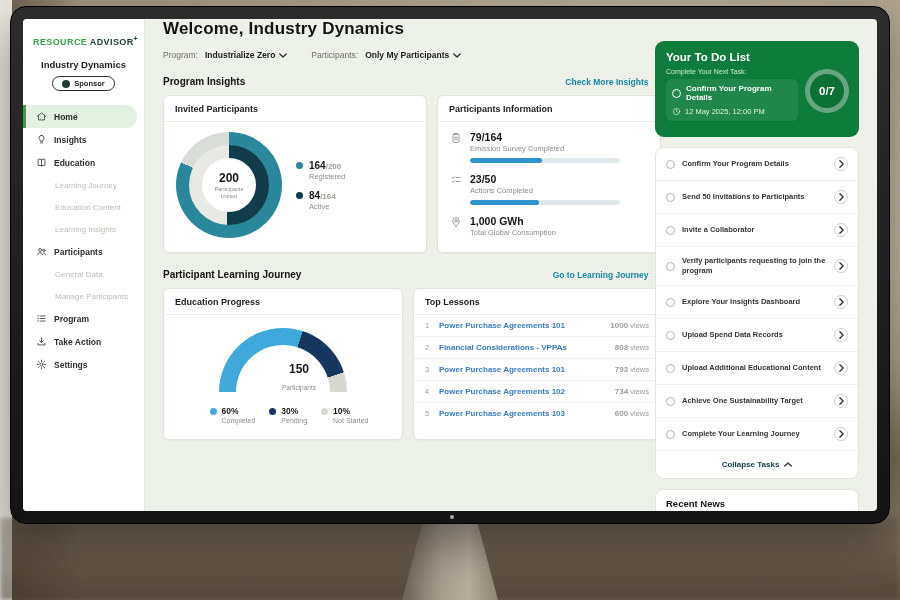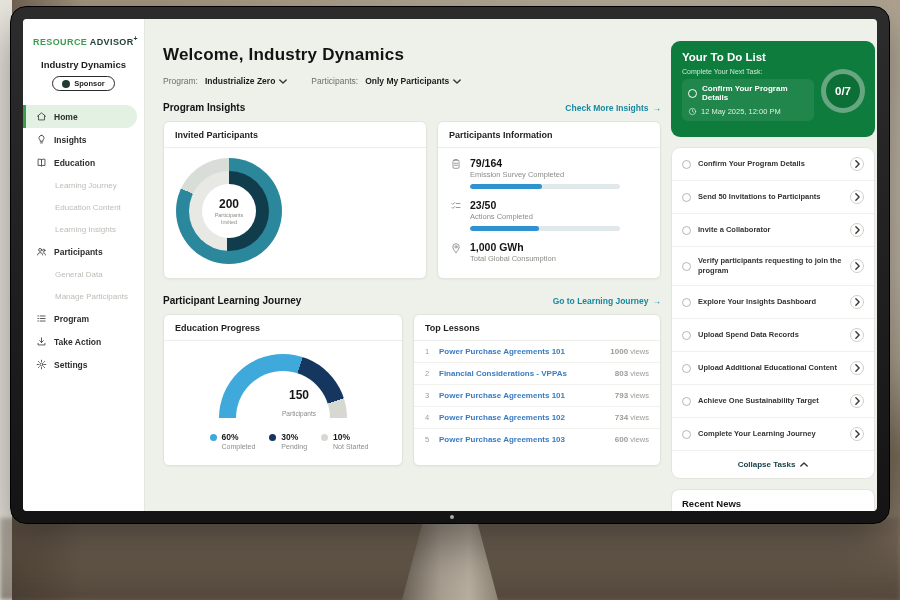--- a/index.html
+++ b/index.html
@@ -49,21 +49,21 @@
   .nav-item.active { background:#e3f1e2; width:114px; border-radius:0 12px 12px 0; }
   .nav-item.active::before { content:''; position:absolute; left:0; top:0; bottom:0; width:3px;
     background:var(--brand-green,#3c9e4d); }
   .nav-icon svg { width:11px; height:11px; display:block; }
   svg.ic { fill:none; stroke:#3a3a3a; stroke-width:1.8; stroke-linecap:round; stroke-linejoin:round; }
   svg.ic.gray { stroke:#8d8d88; }
   svg.ic.white { stroke:#dff0e3; }
 
   
   .main { position:absolute; left:140px; top:0; width:498px; }
-  .welcome { margin-top:26px; font-size:17px; font-weight:700; color:#131313; letter-spacing:.2px; }
+  .welcome { font-size:17px; font-weight:700; color:#131313; letter-spacing:.2px; }
   .filters { margin-top:11px; display:flex; align-items:center; gap:7px; font-size:8.5px; color:#6e6e6a; }
   .filter-value { font-weight:700; color:#1c1c1c; display:flex; align-items:center; gap:4px; cursor:pointer; }
   .filter-gap { width:10px; }
   .section-row { margin-top:16px; display:flex; justify-content:space-between; align-items:center; }
   .section-title { font-size:10px; font-weight:700; color:#131313; }
   .section-link { font-size:8.5px; font-weight:700; color:var(--link-teal,#1789a0);
     display:flex; align-items:center; gap:4px; cursor:pointer; }
   .cards-row { margin-top:8px; display:flex; gap:10px; }
   .card { background:#fff; border:1px solid #e3e3de; border-radius:6px;
     box-shadow:0 1px 2px rgba(0,0,0,.04); overflow:hidden; }
@@ -110,21 +110,21 @@
   .card-lessons { flex:1; height:152px; }
   .lesson-row { display:flex; align-items:center; gap:7px; padding:6px 11px; border-bottom:1px solid #f1f1ee; cursor:pointer; }
   .lesson-row:last-child { border-bottom:none; }
   .lesson-rank { font-size:7.5px; color:#9c9c97; width:7px; flex:none; }
   .lesson-title { font-size:8px; color:var(--lesson-blue,#3a7bc0); font-weight:600; flex:1; }
   .lesson-views { font-size:7.5px; color:#9b9b96; white-space:nowrap; }
   .lesson-views b { color:#46464
 2; font-weight:700; font-size:8px; }
 
   
-  .rightpanel { position:absolute; left:648px; top:0; width:204px; height:100%; }
+  .rightpanel { position:absolute; left:632px; top:0; width:204px; height:100%; }
   .todo-card { margin-top:22px; background:var(--todo-green,#0e7c3c); border-radius:9px;
     padding:10px 11px; position:relative; color:#fff; min-height:96px; }
   .todo-title { font-size:11.5px; font-weight:700; }
   .todo-sub { font-size:7px; color:#cfe9d4; margin-top:5px; }
   .todo-next-box { margin-top:4px; width:132px; background:rgba(255,255,255,.08); border-radius:6px; padding:5px 6px; }
   .todo-next { display:flex; gap:5px; align-items:center; font-size:8px; font-weight:700; cursor:pointer; }
   .todo-check { width:9px; height:9px; border:1.2px solid #fff; border-radius:50%; flex:none; }
   .todo-due { margin-top:5px; display:flex; gap:4px; align-items:center; font-size:7.5px; color:#dff0e3; }
   .todo-due svg { width:9px; height:9px; }
   .todo-ring { position:absolute; right:10px; top:28px; width:44px; height:44px; border-radius:50%;
@@ -280,20 +280,36 @@
         <div class="card card-invited">
           <div class="card-title">Invited Participants</div>
           <div class="invited-body">
             <div class="donut" id="donut" style="background: conic-gradient(rgb(43, 135, 155) 0deg, rgb(43, 135, 155) 82%, rgb(217, 221, 216) 0deg);">
               <div class="donut-inner" id="donut-inner" style="background: conic-gradient(rgb(17, 60, 76) 0deg, rgb(17, 60, 76) 51%, rgb(232, 233, 229) 0deg);"></div>
               <div class="donut-center">
                 <b>200</b>
                 <span>Participants Invited</span>
               </div>
             </div>
+            <div>
+              <div class="legend-item">
+                <span class="dot dot-teal"></span>
+                <div>
+                  <div class="legend-val"><span>164</span><span class="total">/200</span></div>
+                  <div class="legend-label">Registered</div>
+                </div>
+              </div>
+              <div class="legend-item">
+                <span class="dot dot-navy"></span>
+                <div>
+                  <div class="legend-val"><span>84</span><span class="total">/164</span></div>
+                  <div class="legend-label">Active</div>
+                </div>
+              </div>
+            </div>
           </div>
         </div>
 
         <div class="card card-info">
           <div class="card-title">Participants Information</div>
           <div class="stat">
             <span class="stat-icon">
                 <svg class="ic gray" viewBox="0 0 24 24">
                   <rect x="6" y="4.5" width="12" height="16" rx="2"></rect>
                   <path d="M9.5 4.5V3h5v1.5"></path>

